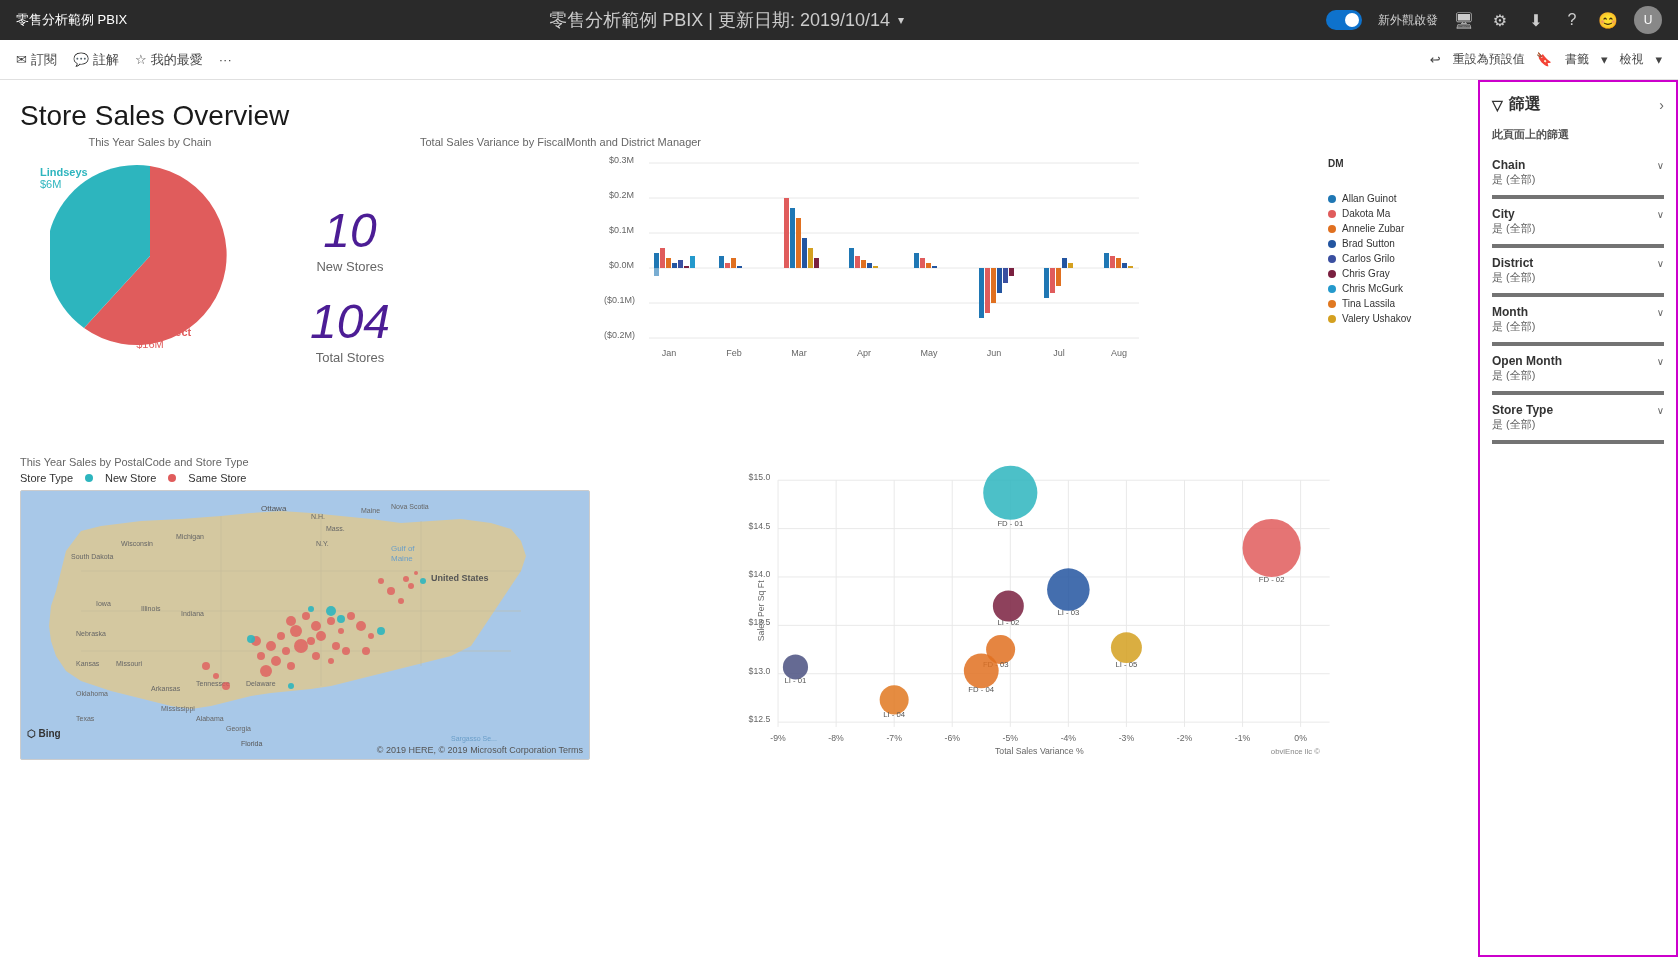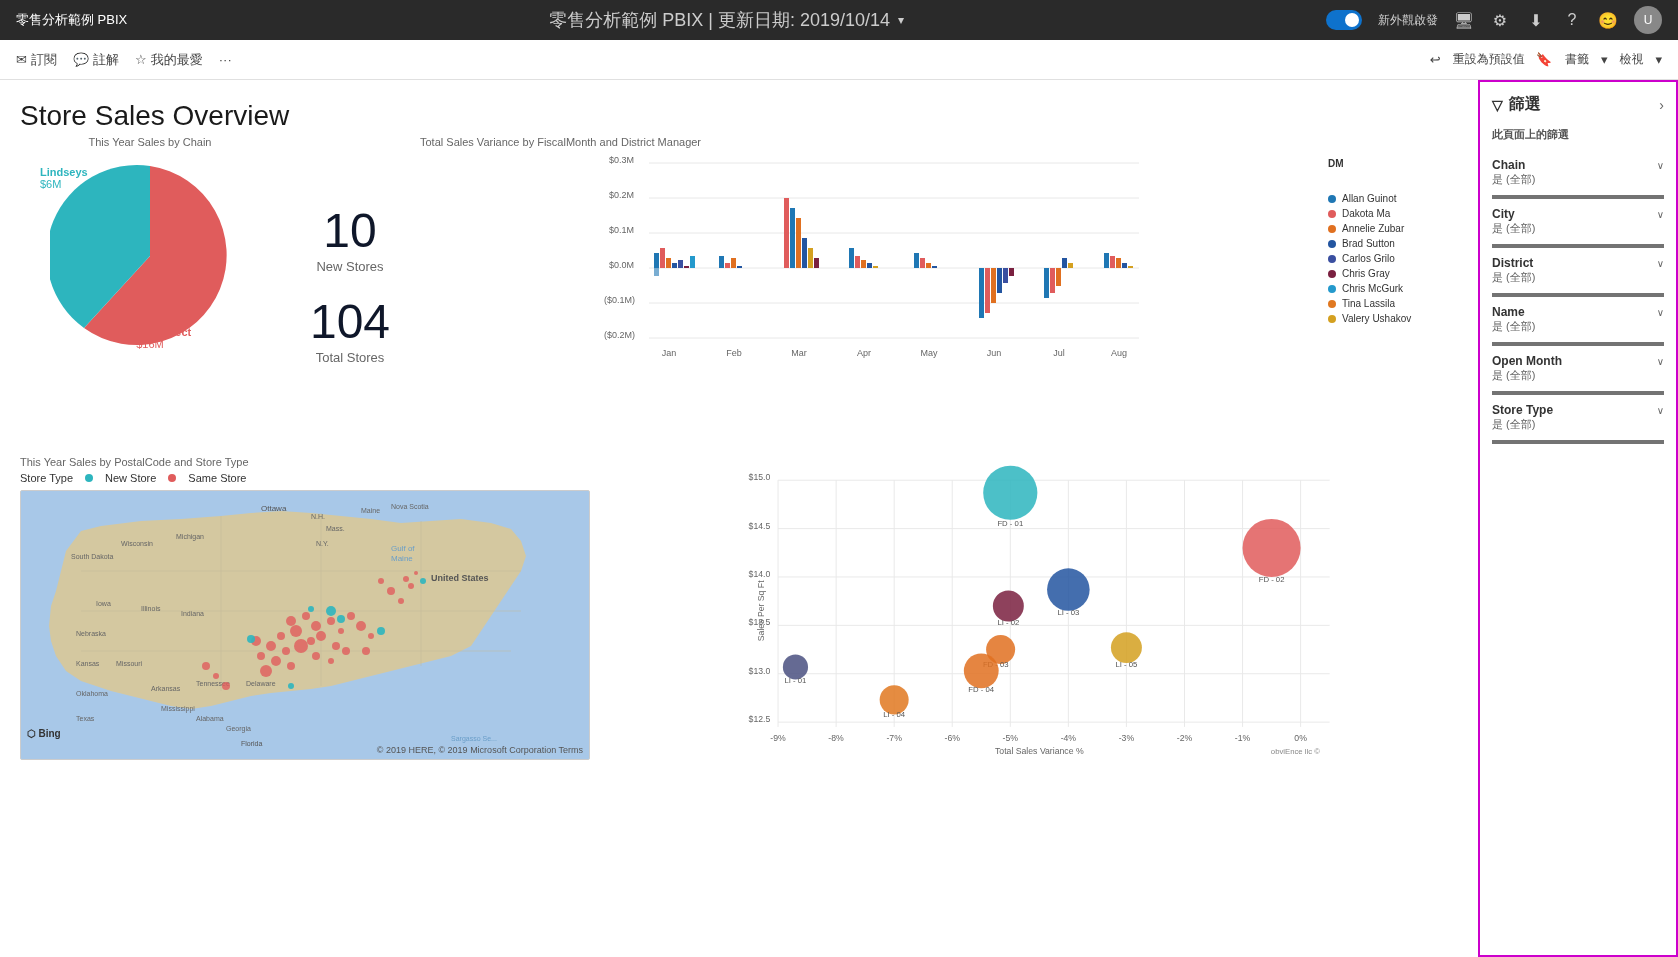--- a/index.html
+++ b/index.html
@@ -98,21 +98,21 @@
     .store-counts {
       width: 140px;
       flex-shrink: 0;
       display: flex;
       flex-direction: column;
       justify-content: center;
       align-items: center;
       gap: 24px;
     }
     .count-item { text-align: center; }
-    .count-number { font-size: 48px; font-weight: 200; color: #0f172a; line-height: 1; }
+    .count-number { font-size: 48px; font-weight: 200; color: #4c1d95; line-height: 1; font-style: italic; }
     .count-label { font-size: 13px; color: #666; margin-top: 4px; }
 
     
     .bar-chart-section {
       flex: 1;
       position: relative;
     }
     .chart-title {
       font-size: 11px;
       color: #666;
@@ -664,21 +664,21 @@
     <div class="filter-item">
       <div class="filter-item-header">
         <span class="filter-item-name">District</span>
         <span class="chevron">∨</span>
       </div>
       <div class="filter-item-value">是 (全部)</div>
     </div>
 
     <div class="filter-item">
       <div class="filter-item-header">
-        <span class="filter-item-name">Name</span>
+        <span class="filter-item-name">Month</span>
         <span class="chevron">∨</span>
       </div>
       <div class="filter-item-value">是 (全部)</div>
     </div>
 
     <div class="filter-item">
       <div class="filter-item-header">
         <span class="filter-item-name">Open Month</span>
         <span class="chevron">∨</span>
       </div>

